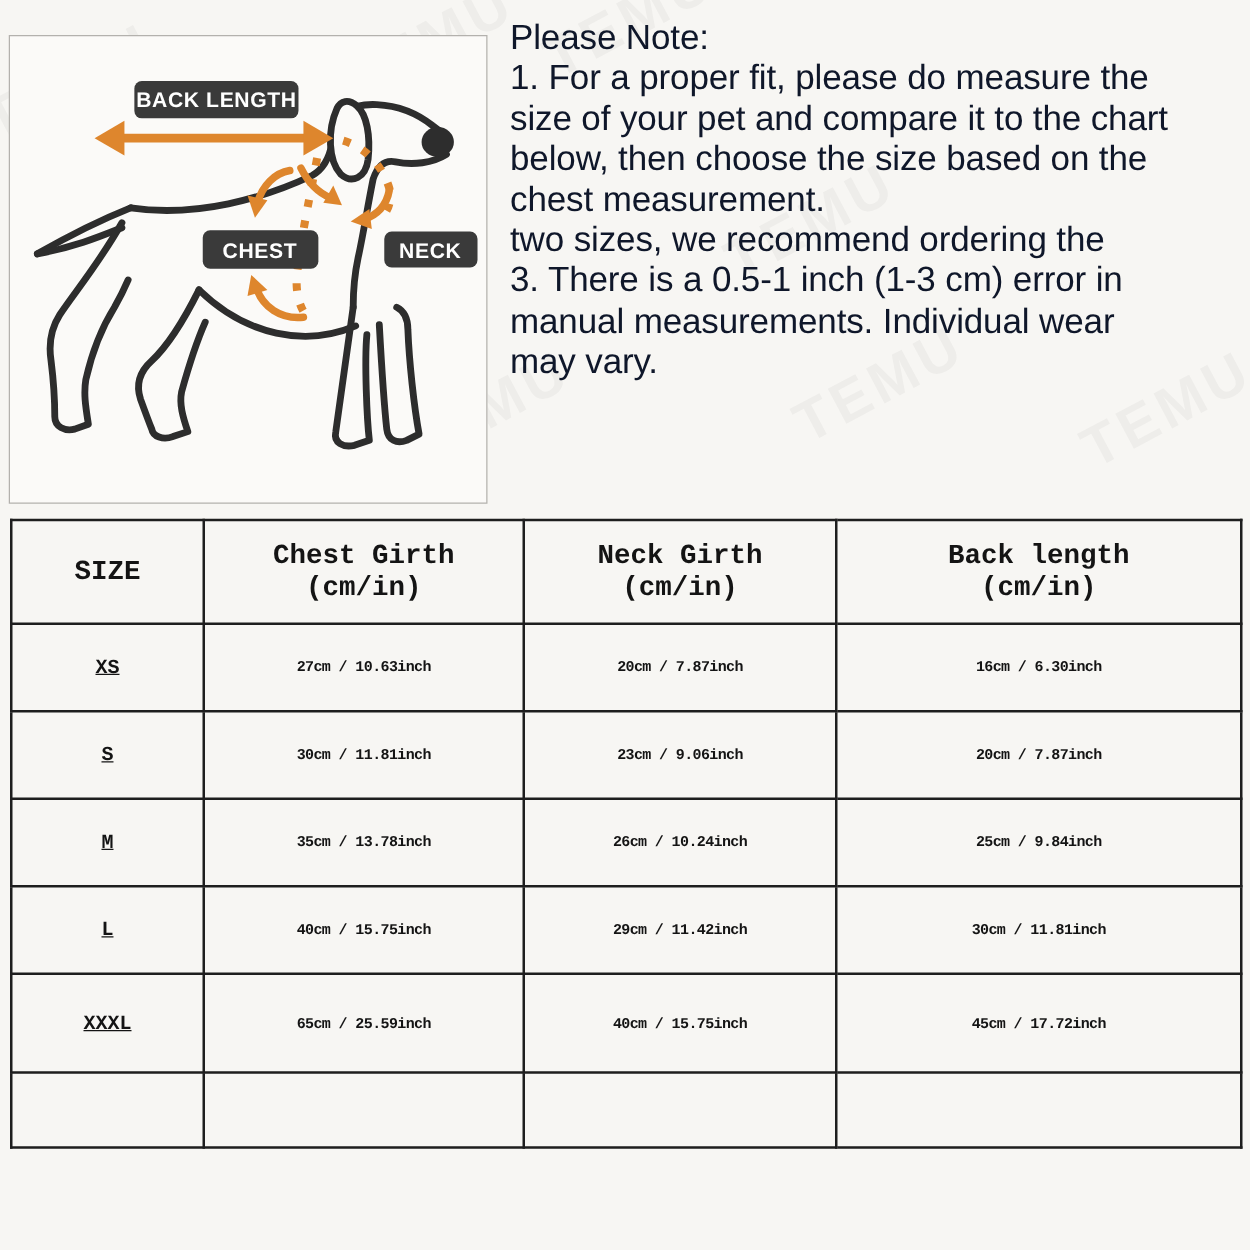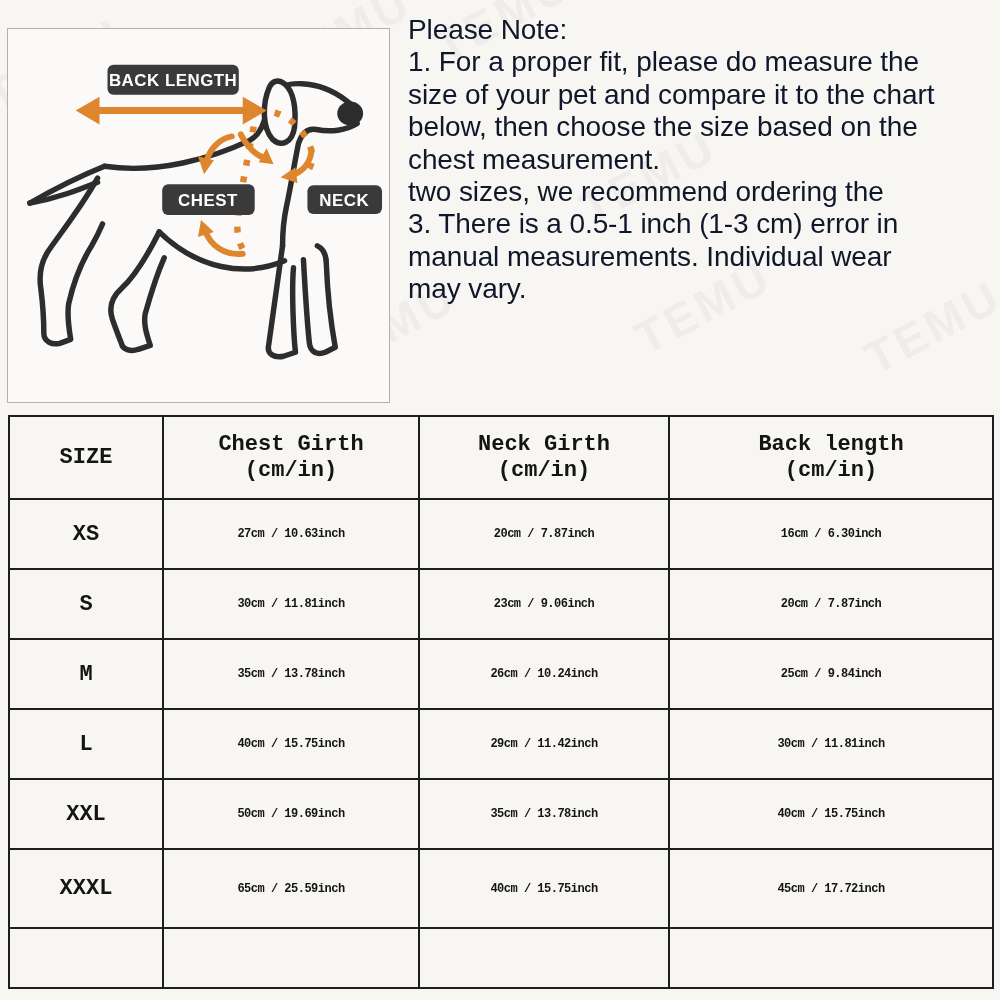--- a/index.html
+++ b/index.html
@@ -25,21 +25,21 @@
   .size-table{position:absolute;left:8px;top:415px;width:984px;border-collapse:collapse;
       table-layout:fixed;font-family:"Liberation Mono", monospace;color:#141414;}
   .size-table td,.size-table th{border:2px solid #1e1e1e;text-align:center;vertical-align:middle;
       padding:0;font-weight:700;}
   .size-table thead tr{height:83px;}
   .size-table tbody tr{height:70px;}
   .size-table tbody tr.row-last{height:79px;}
   .size-table tbody tr.row-partial{height:60px;}
   .size-table th{font-size:22px;line-height:26px;}
   .size-table td{font-size:12px;letter-spacing:-0.5px;}
-  .size-table td.size-col{font-size:22px;letter-spacing:0;}
+  .size-table td.size-col{font-size:16px;letter-spacing:0;text-decoration:underline;}
   .th-line{display:block;}
 </style>
 </head>
 <body>
 
 <div class="screen">
 
   <div class="wm" style="left:-18px;top:38px;">TEMU</div>
   <div class="wm" style="left:270px;top:6px;">TEMU</div>
   <div class="wm" style="left:430px;top:-12px;">TEMU</div>
@@ -167,26 +167,20 @@
         <td>35cm / 13.78inch</td>
         <td>26cm / 10.24inch</td>
         <td>25cm / 9.84inch</td>
       </tr>
       <tr>
         <td class="size-col">L</td>
         <td>40cm / 15.75inch</td>
         <td>29cm / 11.42inch</td>
         <td>30cm / 11.81inch</td>
       </tr>
-      <tr>
-        <td class="size-col">XXL</td>
-        <td>50cm / 19.69inch</td>
-        <td>35cm / 13.78inch</td>
-        <td>40cm / 15.75inch</td>
-      </tr>
       <tr class="row-last">
         <td class="size-col">XXXL</td>
         <td>65cm / 25.59inch</td>
         <td>40cm / 15.75inch</td>
         <td>45cm / 17.72inch</td>
       </tr>
       <tr class="row-partial">
         <td></td>
         <td></td>
         <td></td>

